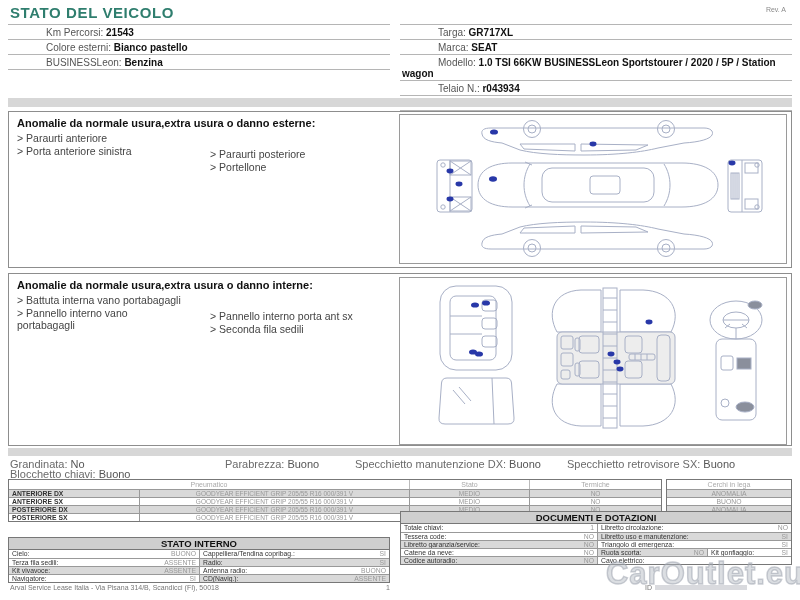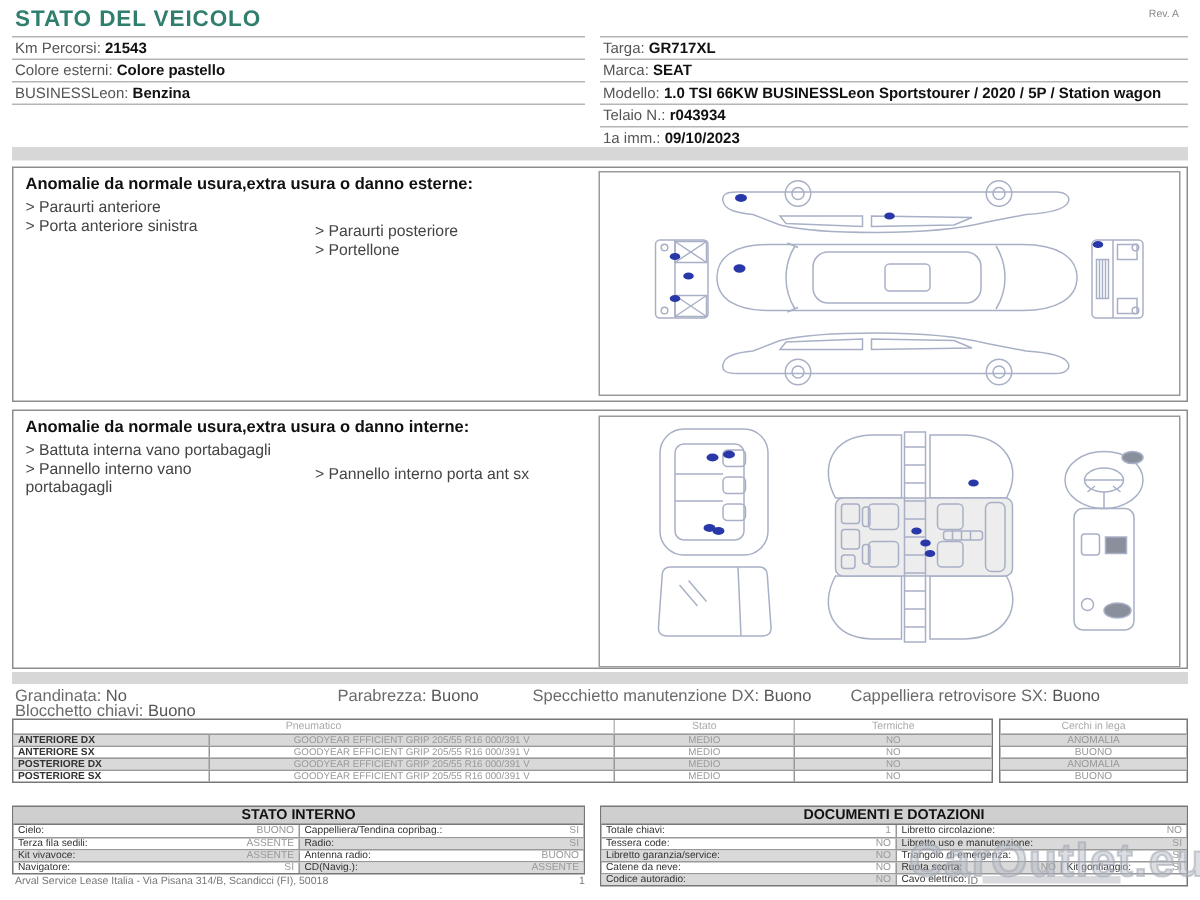--- a/index.html
+++ b/index.html
@@ -5,21 +5,21 @@
   * { margin:0; padding:0; box-sizing:border-box; }
   html,body { width:800px; height:600px; background:#fff; overflow:hidden;
               font-family:"Liberation Sans", sans-serif; position:relative; }
   .abs { position:absolute; }
 
   
   .title { left:10px; top:4px; font-size:15px; font-weight:bold; letter-spacing:.6px; color:#2f7e6e; }
   .rev { right:14px; top:6px; font-size:7px; color:#8a8a8a; }
   .hcol { border-top:1px solid #b5b5b5; }
   .hrow { border-bottom:1px solid #b5b5b5; padding:2px 2px 1px 2px; font-size:10px; line-height:11px; }
-  .hl { color:#555; }
+  .hl { color:#555;margin-left:36px; }
   .hv { font-weight:bold; color:#111; }
 
   .band { background:#d7d7d7; }
 
   
   .panel { border:1px solid #8d8d8d; background:#fff; }
   .phead { font-size:11px; font-weight:bold; color:#111; padding:5px 8px 3px 8px; }
   .pitems { display:flex; padding:0 8px; font-size:10.5px; color:#444; line-height:12px; }
   .icol1 { width:165px; margin-right:28px; }
   .icol2 { width:200px;margin-top:16px; }
@@ -71,21 +71,21 @@
 <div class="abs title">STATO DEL VEICOLO</div>
 <div class="abs rev">Rev. A</div>
 
 <div class="abs hcol" style="left:8px; top:24px; width:382px;">
   <div class="hrow">
     <span class="hl">Km Percorsi:</span>
     <span class="hv">21543</span>
   </div>
   <div class="hrow">
     <span class="hl">Colore esterni:</span>
-    <span class="hv">Colore pastello</span>
+    <span class="hv">Bianco pastello</span>
   </div>
   <div class="hrow">
     <span class="hl">BUSINESSLeon:</span>
     <span class="hv">Benzina</span>
   </div>
 </div>
 
 <div class="abs hcol" style="left:400px; top:24px; width:392px;">
   <div class="hrow">
     <span class="hl">Targa:</span>
@@ -194,20 +194,21 @@
 
 <div class="abs panel" style="left:8px; top:273px; width:784px; height:173px;">
   <div class="phead">Anomalie da normale usura,extra usura o danno interne:</div>
   <div class="pitems">
     <div class="icol1">
       <div class="item">&gt; Battuta interna vano portabagagli</div>
       <div class="item">&gt; Pannello interno vano portabagagli</div>
     </div>
     <div class="icol2">
       <div class="item">&gt; Pannello interno porta ant sx</div>
+      <div class="item">&gt; Seconda fila sedili</div>
     </div>
   </div>
 </div>
 
 <div class="abs diagbox" style="left:399px; top:277px; width:388px; height:168px;">
   <svg width="386" height="166" viewBox="0 0 386 166">
     <g stroke="#a8b0c6" fill="none" stroke-width="1">
 
       <g transform="translate(40,8)">
         <rect x="0" y="0" width="72" height="84" rx="16"></rect>
@@ -283,21 +284,21 @@
 </div>
 <div class="abs cond" style="left:225px; top:458px;">
   <span>Parabrezza:</span>
   <b>Buono</b>
 </div>
 <div class="abs cond" style="left:355px; top:458px;">
   <span>Specchietto manutenzione DX:</span>
   <b>Buono</b>
 </div>
 <div class="abs cond" style="left:567px; top:458px;">
-  <span>Cappelliera retrovisore SX:</span>
+  <span>Specchietto retrovisore SX:</span>
   <b>Buono</b>
 </div>
 
 <div class="abs ttable" style="left:8px; top:479px; width:654px;">
   <div class="thead">
     <div class="h-pn">Pneumatico</div>
     <div class="h-st">Stato</div>
     <div class="h-tm">Termiche</div>
   </div>
   <div class="trow shaded">
@@ -371,21 +372,21 @@
       <span class="bl">Navigatore:</span>
       <span class="bv">SI</span>
     </div>
     <div class="bcell shaded" style="width:191px;">
       <span class="bl">CD(Navig.):</span>
       <span class="bv">ASSENTE</span>
     </div>
   </div>
 </div>
 
-<div class="abs btable" style="left:400px; top:523px; width:392px;">
+<div class="abs btable" style="left:400px; top:497px; width:392px;">
   <div class="btitle">DOCUMENTI E DOTAZIONI</div>
   <div class="brow">
     <div class="bcell" style="width:196px;">
       <span class="bl">Totale chiavi:</span>
       <span class="bv">1</span>
     </div>
     <div class="bcell" style="width:194px;">
       <span class="bl">Libretto circolazione:</span>
       <span class="bv">NO</span>
     </div>

